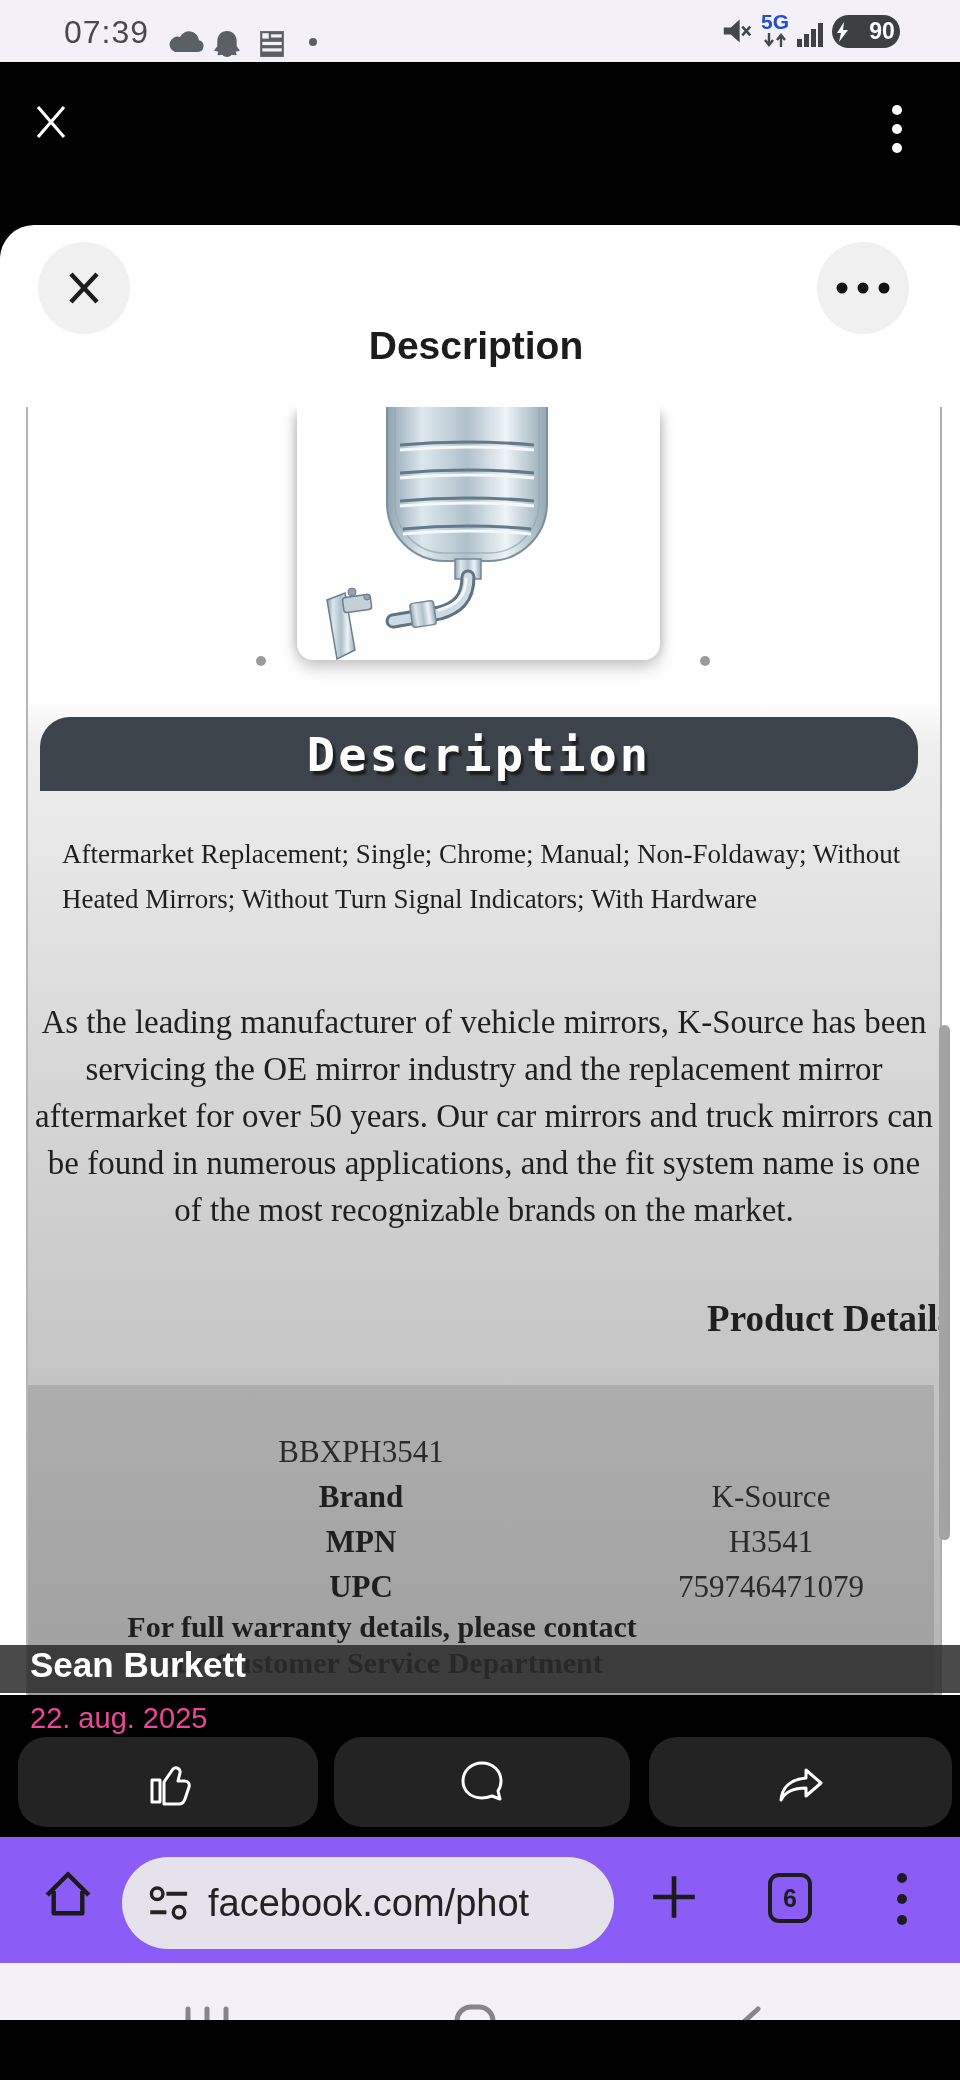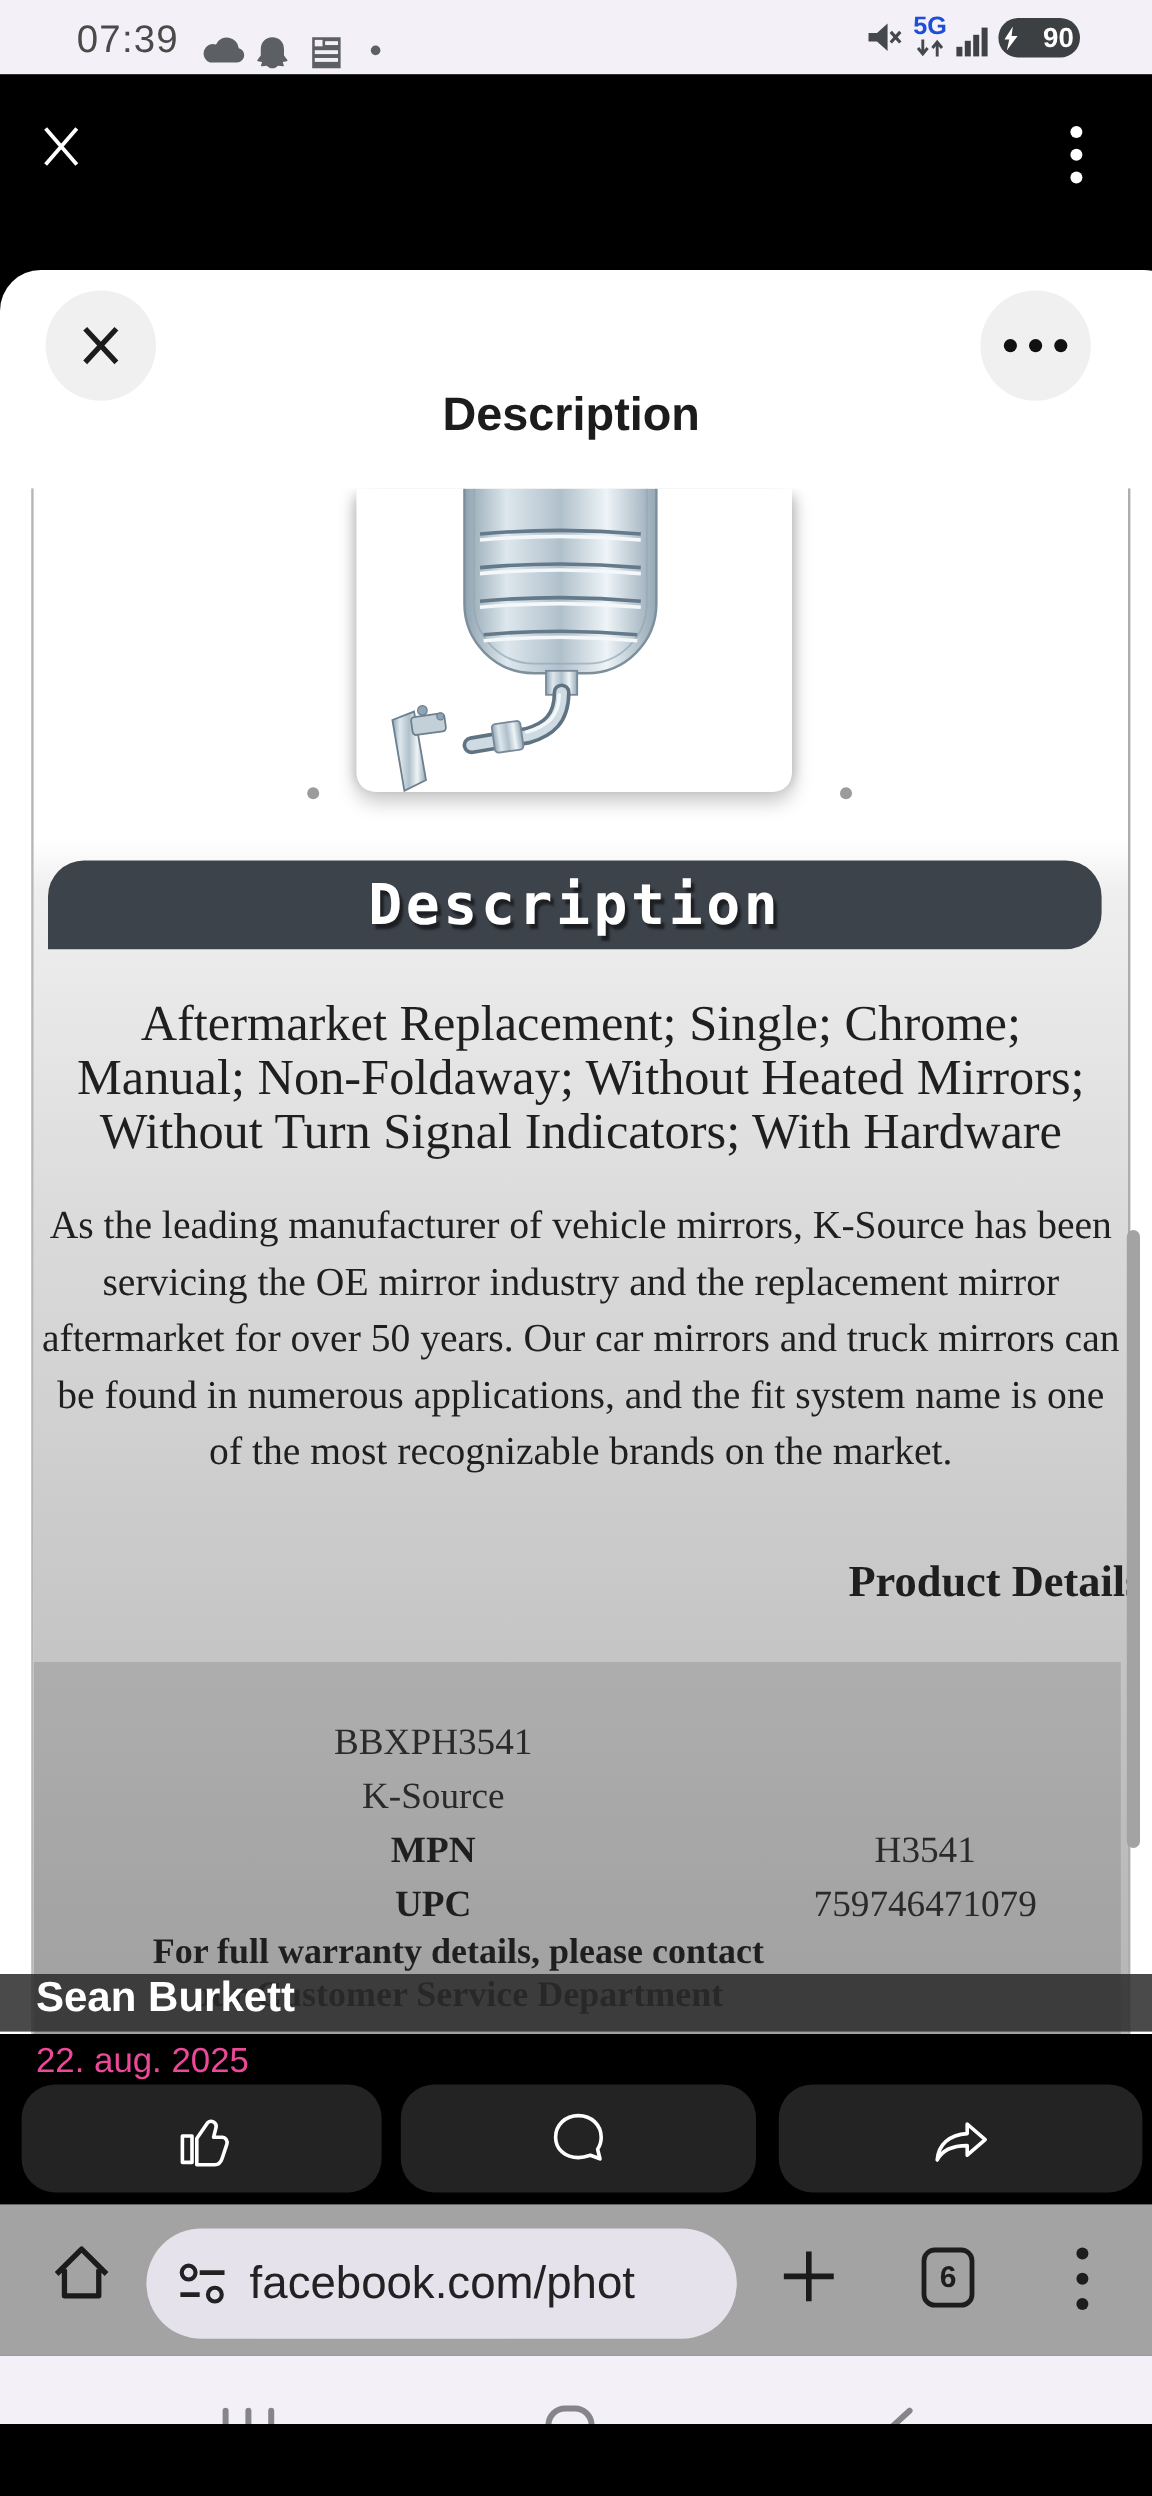--- a/index.html
+++ b/index.html
@@ -38,39 +38,39 @@
             box-shadow:0 8px 16px rgba(0,0,0,.22),7px 0 10px -6px rgba(0,0,0,.18),-7px 0 10px -6px rgba(0,0,0,.18);
             overflow:hidden;}
   .side-dot{width:10px;height:10px;border-radius:50%;background:#9b9b9b;top:249px;}
 
   #banner{left:12px;top:310px;width:878px;height:74px;background:#3d434b;border-radius:30px 30px 30px 0;
           display:flex;align-items:center;justify-content:center;}
   #banner span{font-family:"DejaVu Sans Mono",monospace;font-weight:bold;font-size:47px;color:#fff;
                letter-spacing:3px;text-shadow:3px 4px 2px rgba(0,0,0,.55);}
 
   .serif{font-family:"Liberation Serif",serif;color:#1f1f1f;}
-  #summary{left:34px;top:425px;width:844px;text-align:center;font-size:42px;line-height:45px;}
+  #summary{left:34px;top:425px;width:844px;font-size:27px;line-height:45px;}
   #about{left:4px;top:592px;width:904px;text-align:center;font-size:33px;line-height:47px;}
   #pd-heading{left:12px;top:890px;width:912px;text-align:right;font-size:37px;font-weight:bold;}
 
   #pd-panel{left:0;top:978px;width:906px;height:372px;background:rgba(0,0,0,0.115);}
   #pd-table{left:128px;top:1022px;width:820px;}
   .pd-row{display:grid;grid-template-columns:410px 410px;height:45px;align-items:center;}
   .pd-label{text-align:center;font-weight:bold;font-size:31px;}
   .pd-value{text-align:center;font-size:31px;color:#2a2a2a;}
   #warranty{left:74px;top:1202px;width:560px;text-align:center;font-weight:bold;font-size:30px;line-height:36px;}
 
   
   #caption-band{left:0;top:1645px;width:960px;height:48px;background:rgba(42,42,42,0.85);display:flex;align-items:flex-start;}
   #caption-band span{color:#fff;font-weight:bold;font-size:35px;margin-left:30px;}
   #caption-date{left:30px;top:1702px;font-size:29px;color:#ec4899;}
   .fb-btn{top:1737px;height:90px;background:#232323;border-radius:28px;display:flex;align-items:center;justify-content:center;}
 
   
-  #browser{left:0;top:1837px;width:960px;height:126px;background:#a3a3a3;}
+  #browser{left:0;top:1837px;width:960px;height:126px;background:#8b5cf6;}
   #url-pill{left:122px;top:20px;width:492px;height:92px;background:#e5e2ec;border-radius:46px;
             display:flex;align-items:center;overflow:hidden;}
   #url-text{font-size:38px;color:#222;margin-left:14px;white-space:nowrap;}
   #tab-box{left:768px;top:36px;width:36px;height:42px;border:4px solid #1d1d1f;border-radius:11px;
            display:flex;align-items:center;justify-content:center;}
   #tab-box span{font-size:25px;font-weight:bold;color:#1d1d1f;}
 
   
   #navbar{left:0;top:1963px;width:960px;height:117px;background:#f3f1f7;}
 </style>
@@ -194,20 +194,21 @@
         <div id="summary" class="abs serif">Aftermarket Replacement; Single; Chrome; Manual; Non-Foldaway; Without Heated Mirrors; Without Turn Signal Indicators; With Hardware</div>
         <div id="about" class="abs serif">As the leading manufacturer of vehicle mirrors, K-Source has been servicing the OE mirror industry and the replacement mirror aftermarket for over 50 years. Our car mirrors and truck mirrors can be found in numerous applications, and the fit system name is one of the most recognizable brands on the market.</div>
         <div id="pd-heading" class="abs serif">Product Details</div>
 
         <div id="pd-panel" class="abs"></div>
         <div id="pd-table" class="abs serif">
           <div class="pd-row">
             <div class="pd-value">BBXPH3541</div>
           </div>
           <div class="pd-row">
+            <div class="pd-label">Brand</div>
             <div class="pd-value">K-Source</div>
           </div>
           <div class="pd-row">
             <div class="pd-label">MPN</div>
             <div class="pd-value">H3541</div>
           </div>
           <div class="pd-row">
             <div class="pd-label">UPC</div>
             <div class="pd-value">759746471079</div>
           </div>

